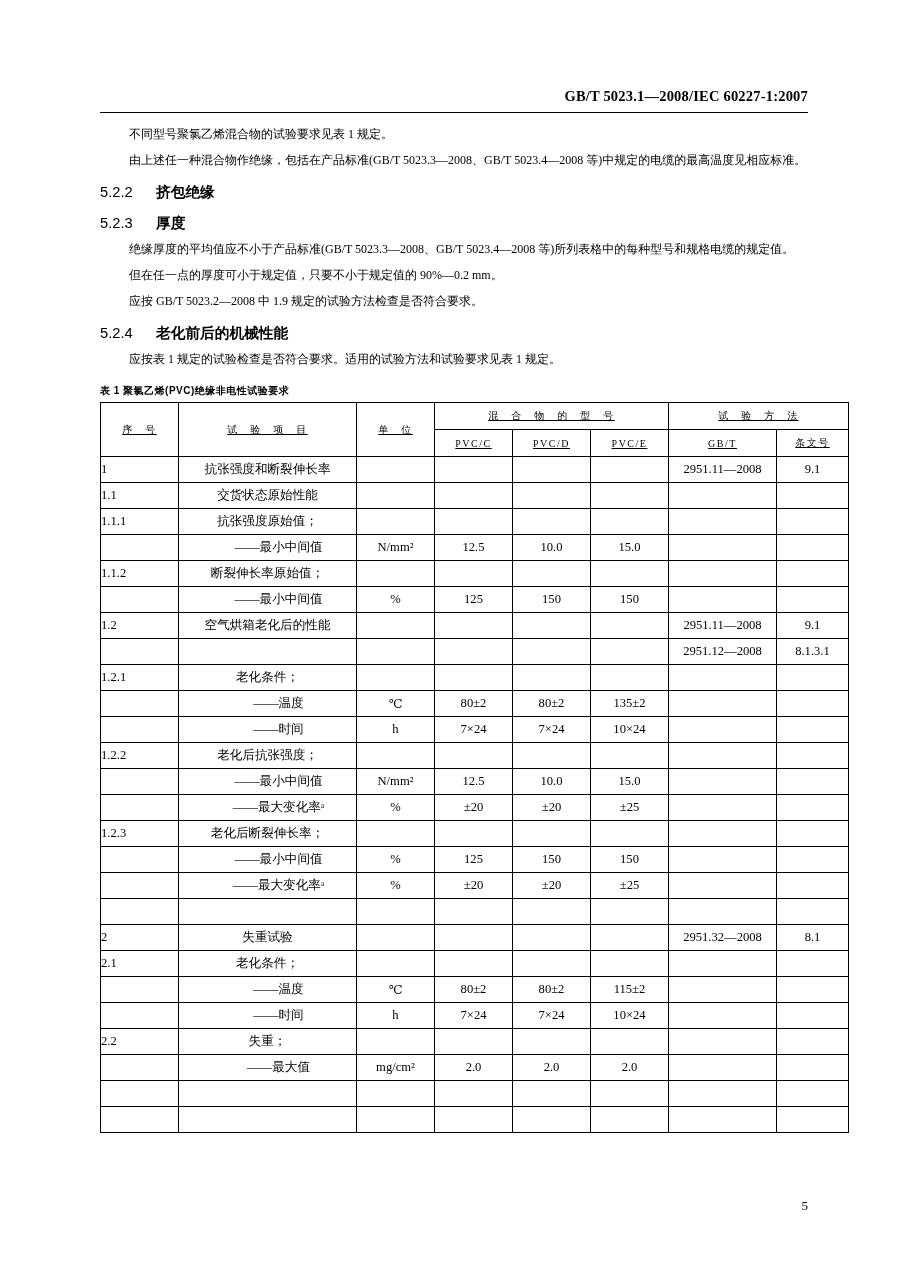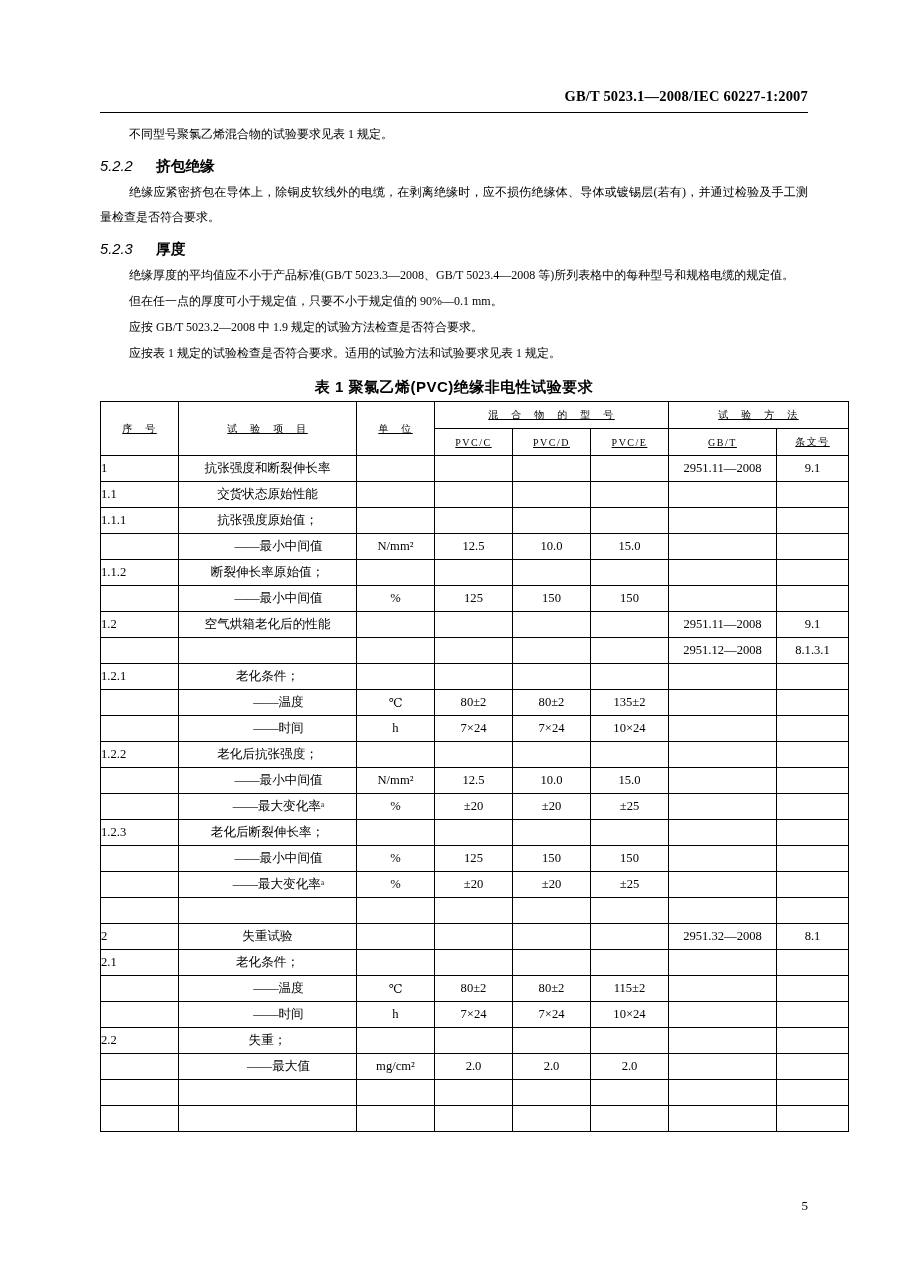--- a/index.html
+++ b/index.html
@@ -56,26 +56,24 @@
     margin: 7px 0 2px 0;
     font-size: 14.7px;
     line-height: 24px;
     font-weight: bold;
     font-family: "Liberation Sans", "DejaVu Sans", sans-serif;
   }
   h3.clause .num {
     display: inline-block;
     width: 56px;
     font-weight: normal;
-    font-style: italic;
   }
   .table-title {
     margin: 12px 0 4px 0;
-    text-align: center;
-    font-size: 15px;
+    font-size: 10px;
     font-weight: bold;
     font-family: "Liberation Sans", "DejaVu Sans", sans-serif;
     letter-spacing: 0.5px;
   }
   table.main {
     border-collapse: collapse;
     width: 708px;
     table-layout: fixed;
     font-size: 12.6px;
     font-family: "Liberation Serif", "DejaVu Serif", serif;
@@ -130,33 +128,36 @@
 <body>
 
 <div class="page">
 
   <div class="header">GB/T 5023.1—2008/IEC 60227-1:2007</div>
   <div class="header-rule"></div>
 
   <div class="content">
 
     <p class="body-text">不同型号聚氯乙烯混合物的试验要求见表 1 规定。</p>
+    <p class="body-text">由上述任一种混合物作绝缘，包括在产品标准(GB/T 5023.3—2008、GB/T 5023.4—2008 等)中规定的电缆的最高温度见相应标准。</p>
 
     <h3 class="clause">
       <span class="num">5.2.2</span><span>挤包绝缘</span>
     </h3>
-    <p class="body-text">绝缘应紧密挤包在导体上，除铜皮软线外的电缆，在剥离绝缘时，应不损伤绝缘体、导体或镀锡层(若有)，并通过检验及手工测量检查是否符合要求。</p>
 
     <h3 class="clause">
       <span class="num">5.2.3</span><span>厚度</span>
     </h3>
     <p class="body-text">绝缘厚度的平均值应不小于产品标准(GB/T 5023.3—2008、GB/T 5023.4—2008 等)所列表格中的每种型号和规格电缆的规定值。</p>
-    <p class="body-text">但在任一点的厚度可小于规定值，只要不小于规定值的 90%—0.1 mm。</p>
+    <p class="body-text">但在任一点的厚度可小于规定值，只要不小于规定值的 90%—0.2 mm。</p>
     <p class="body-text">应按 GB/T 5023.2—2008 中 1.9 规定的试验方法检查是否符合要求。</p>
 
+    <h3 class="clause">
+      <span class="num">5.2.4</span><span>老化前后的机械性能</span>
+    </h3>
     <p class="body-text">应按表 1 规定的试验检查是否符合要求。适用的试验方法和试验要求见表 1 规定。</p>
 
     <div class="table-title">表 1  聚氯乙烯(PVC)绝缘非电性试验要求</div>
 
     <table class="main">
       <colgroup>
         <col class="col-no">
           <col class="col-item">
           <col class="col-unit">
         <col class="col-pvc">

